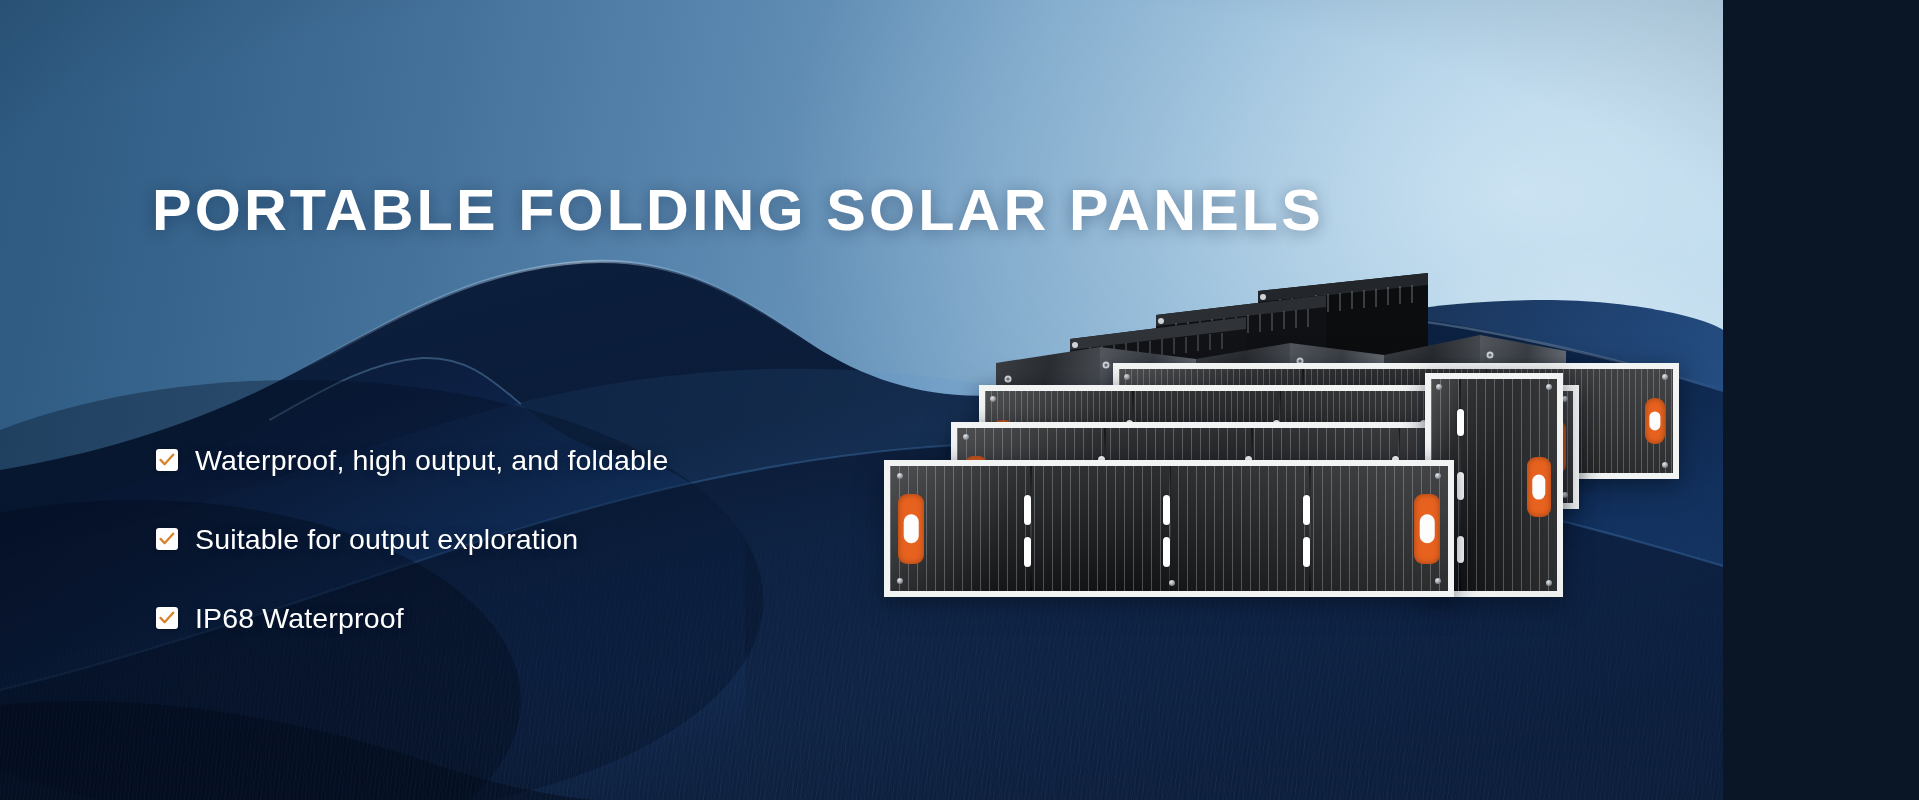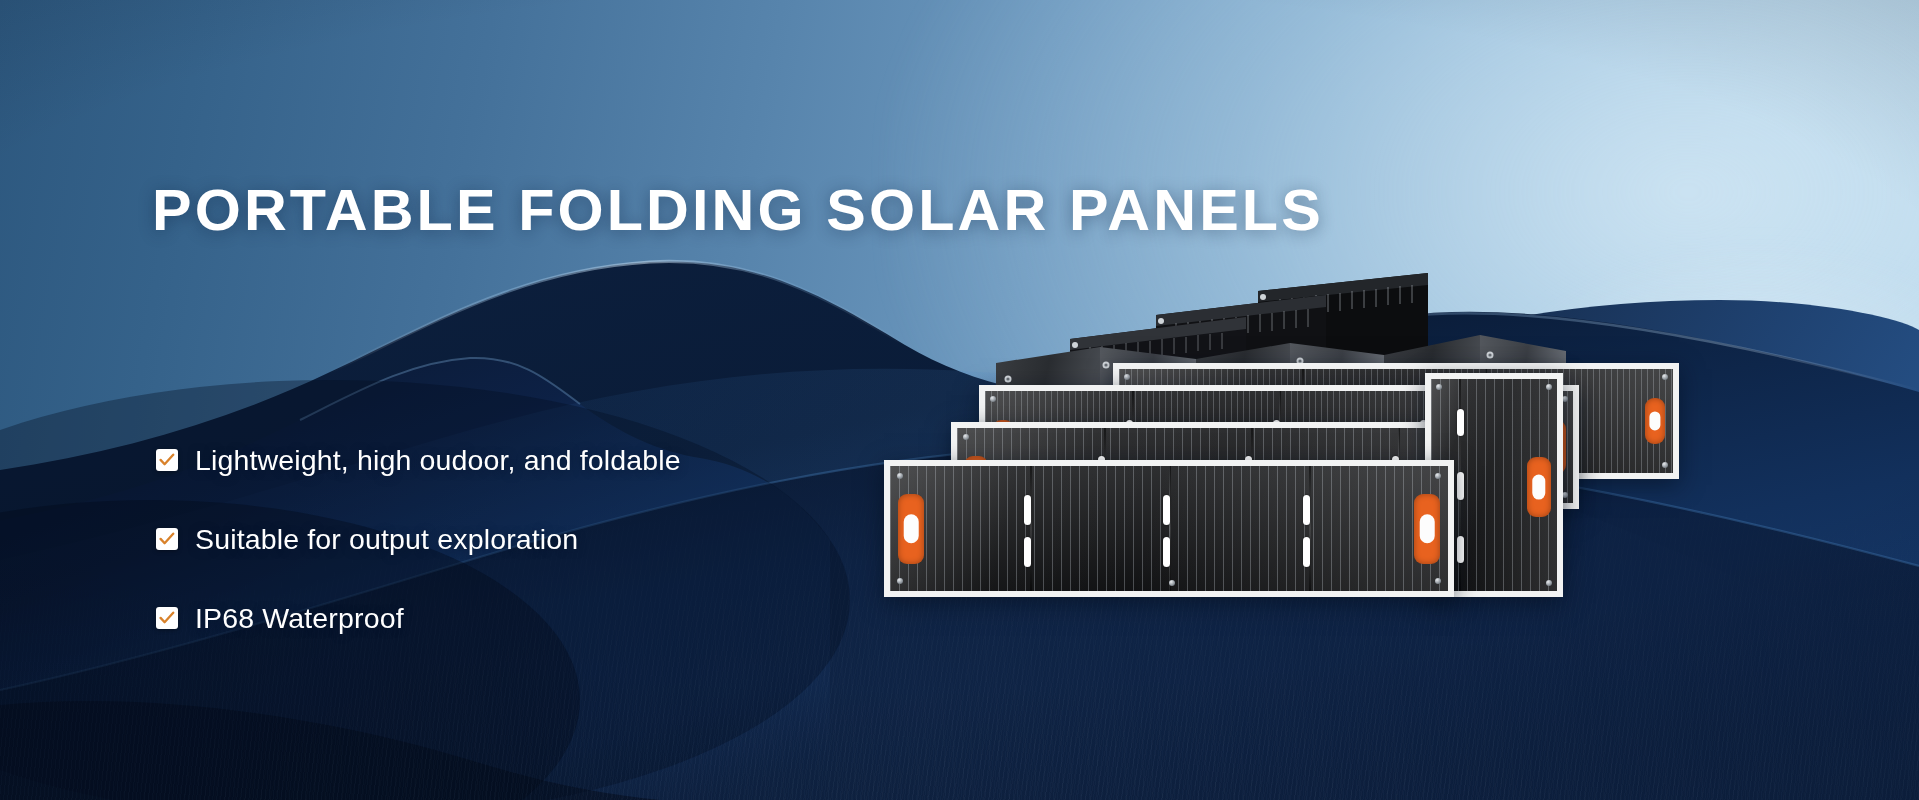--- a/index.html
+++ b/index.html
@@ -7,21 +7,21 @@
   html,body { background:#0a1526; }
   body {
     font-family:"Liberation Sans", sans-serif;
     width:1919px; height:800px;
     overflow:hidden;
   }
 
   
   #banner {
     position:relative;
-    width:1919px; height:800px;
+    width:1723px; height:800px;
     overflow:hidden;
     background:#0d1c30;
   }
 
   
   .sky {
     position:absolute; inset:0;
     background:linear-gradient(100deg,
       #2d587f 0%,
       #35628a 10%,
@@ -544,21 +544,21 @@
     <h1 class="headline">PORTABLE FOLDING SOLAR PANELS</h1>
 
     <ul class="feature-list">
 
       <li class="feature-item">
         <span class="cb">
           <svg width="16" height="14" viewBox="0 0 16 14" xmlns="http://www.w3.org/2000/svg">
             <path d="M1.6 6.9 L5.6 11.2 L14.2 1.7" fill="none" stroke="#d9822b" stroke-width="2.3" stroke-linecap="round" stroke-linejoin="round"></path>
           </svg>
         </span>
-        <span class="feature-text">Lightweight, high oudoor, and foldable</span>
+        <span class="feature-text">Waterproof, high output, and foldable</span>
       </li>
 
       <li class="feature-item">
         <span class="cb">
           <svg width="16" height="14" viewBox="0 0 16 14" xmlns="http://www.w3.org/2000/svg">
             <path d="M1.6 6.9 L5.6 11.2 L14.2 1.7" fill="none" stroke="#d9822b" stroke-width="2.3" stroke-linecap="round" stroke-linejoin="round"></path>
           </svg>
         </span>
         <span class="feature-text">Suitable for output exploration</span>
       </li>

